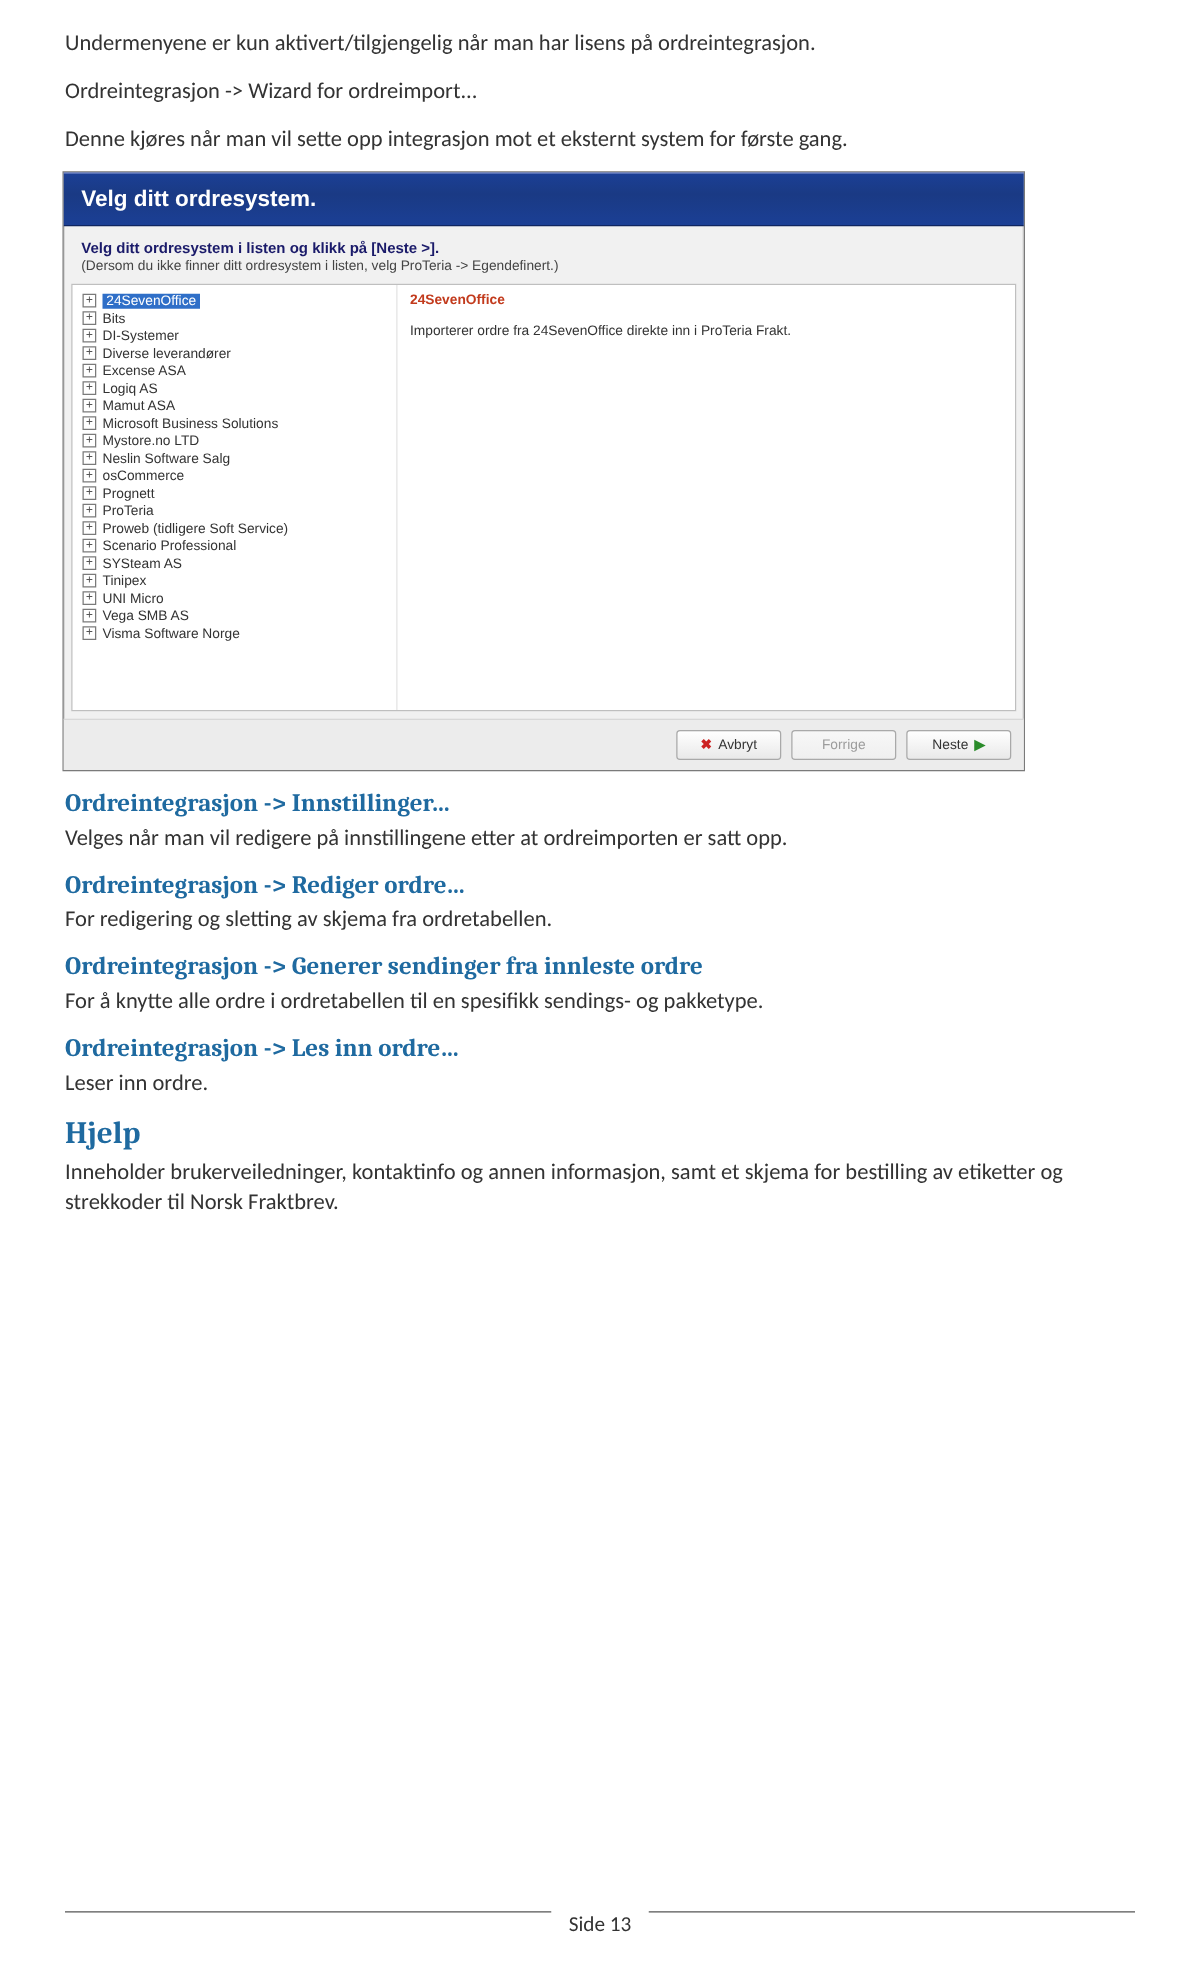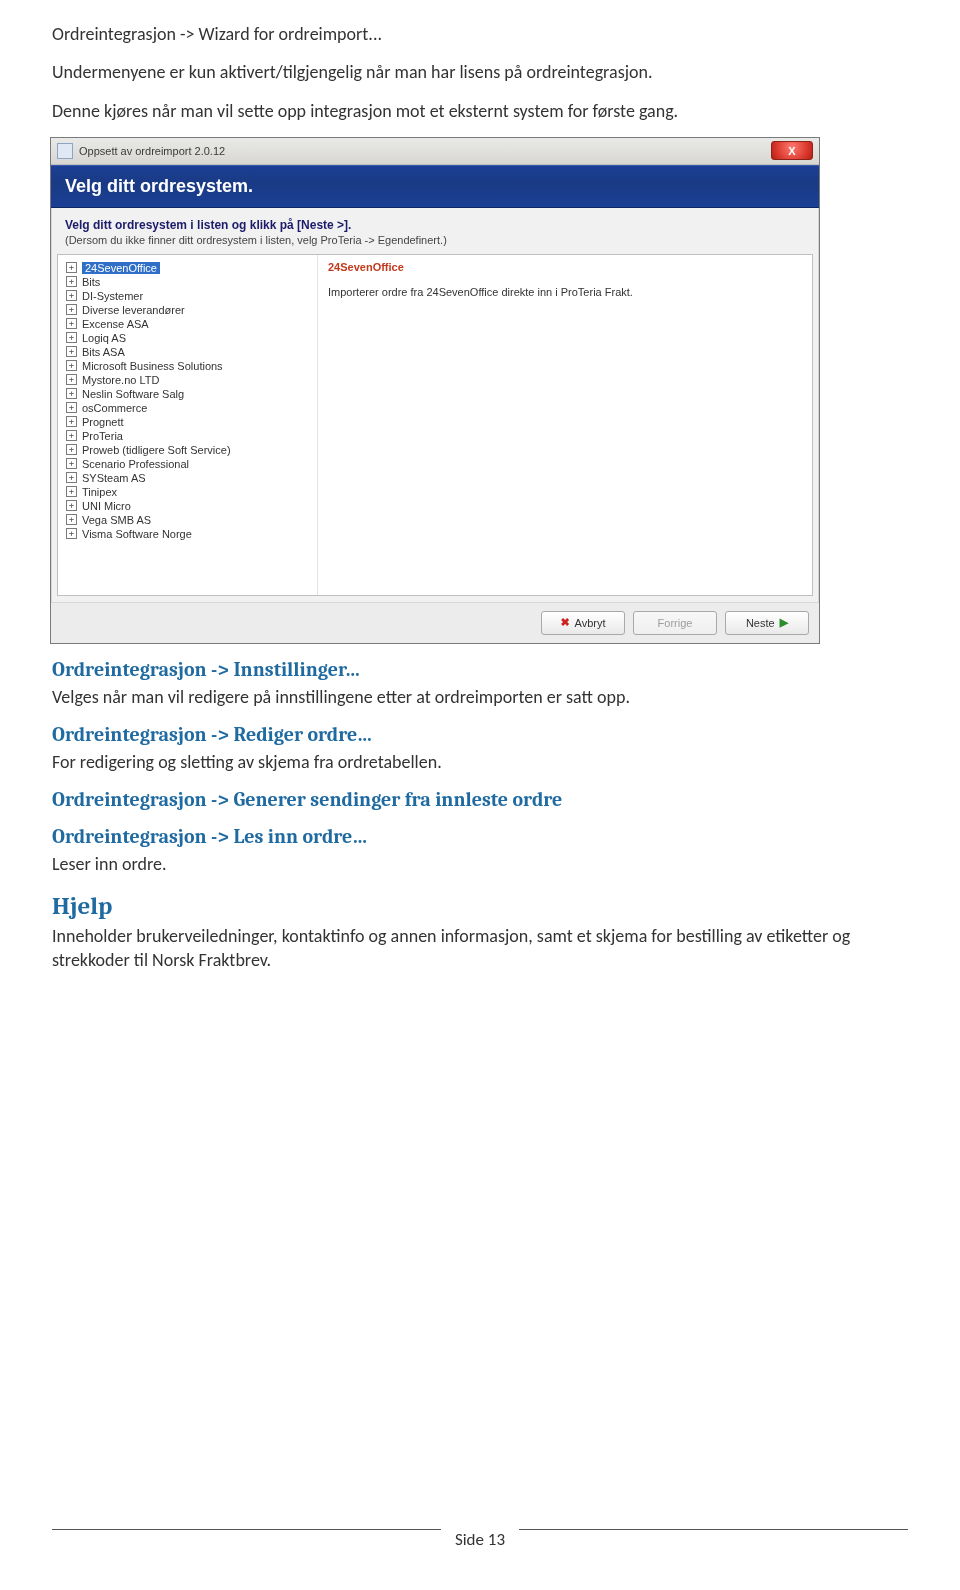--- a/index.html
+++ b/index.html
@@ -158,30 +158,25 @@
     display:flex; align-items:flex-start; gap:14px;
   }
   .page-hr-wrap .ln { flex:1; height:1px; background:#555; }
   .page-hr-wrap .pn { font-size:17px; color:#333; white-space:nowrap; }
 </style>
 </head>
 <body>
 
 <div class="page">
 
+  <div class="body">Undermenyene er kun aktivert/tilgjengelig når man har lisens på ordreintegrasjon.</div>
   <div class="body">Ordreintegrasjon -&gt; Wizard for ordreimport...</div>
-  <div class="body">Undermenyene er kun aktivert/tilgjengelig når man har lisens på ordreintegrasjon.</div>
   <div class="body">Denne kjøres når man vil sette opp integrasjon mot et eksternt system for første gang.</div>
 
   <div class="win">
-    <div class="win-titlebar">
-      <span class="ticon"></span>
-      <span class="title-text">Oppsett av ordreimport 2.0.12</span>
-      <span class="win-close">X</span>
-    </div>
     <div class="win-banner">Velg ditt ordresystem.</div>
     <div class="win-sub1">Velg ditt ordresystem i listen og klikk på [Neste &gt;].</div>
     <div class="win-sub2">(Dersom du ikke finner ditt ordresystem i listen, velg ProTeria -&gt; Egendefinert.)</div>
 
     <div class="win-body">
       <div class="tree" id="tree">
           <div class="tree-item sel">
             <span class="box">+</span>
             <span class="label">24SevenOffice</span>
           </div>
@@ -200,21 +195,21 @@
           <div class="tree-item">
             <span class="box">+</span>
             <span class="label">Excense ASA</span>
           </div>
           <div class="tree-item">
             <span class="box">+</span>
             <span class="label">Logiq AS</span>
           </div>
           <div class="tree-item">
             <span class="box">+</span>
-            <span class="label">Bits ASA</span>
+            <span class="label">Mamut ASA</span>
           </div>
           <div class="tree-item">
             <span class="box">+</span>
             <span class="label">Microsoft Business Solutions</span>
           </div>
           <div class="tree-item">
             <span class="box">+</span>
             <span class="label">Mystore.no LTD</span>
           </div>
           <div class="tree-item">
@@ -283,20 +278,21 @@
     </div>
   </div>
 
   <div class="h2">Ordreintegrasjon -&gt; Innstillinger…</div>
   <div class="body">Velges når man vil redigere på innstillingene etter at ordreimporten er satt opp.</div>
 
   <div class="h2">Ordreintegrasjon -&gt; Rediger ordre…</div>
   <div class="body">For redigering og sletting av skjema fra ordretabellen.</div>
 
   <div class="h2">Ordreintegrasjon -&gt; Generer sendinger fra innleste ordre</div>
+  <div class="body">For å knytte alle ordre i ordretabellen til en spesifikk sendings- og pakketype.</div>
 
   <div class="h2">Ordreintegrasjon -&gt; Les inn ordre…</div>
   <div class="body">Leser inn ordre.</div>
 
   <div class="h1">Hjelp</div>
   <div class="body">Inneholder brukerveiledninger, kontaktinfo og annen informasjon, samt et skjema for bestilling av etiketter og strekkoder til Norsk Fraktbrev.</div>
 
   <div class="page-hr-wrap">
     <div class="ln"></div>
     <div class="pn">Side 13</div>

